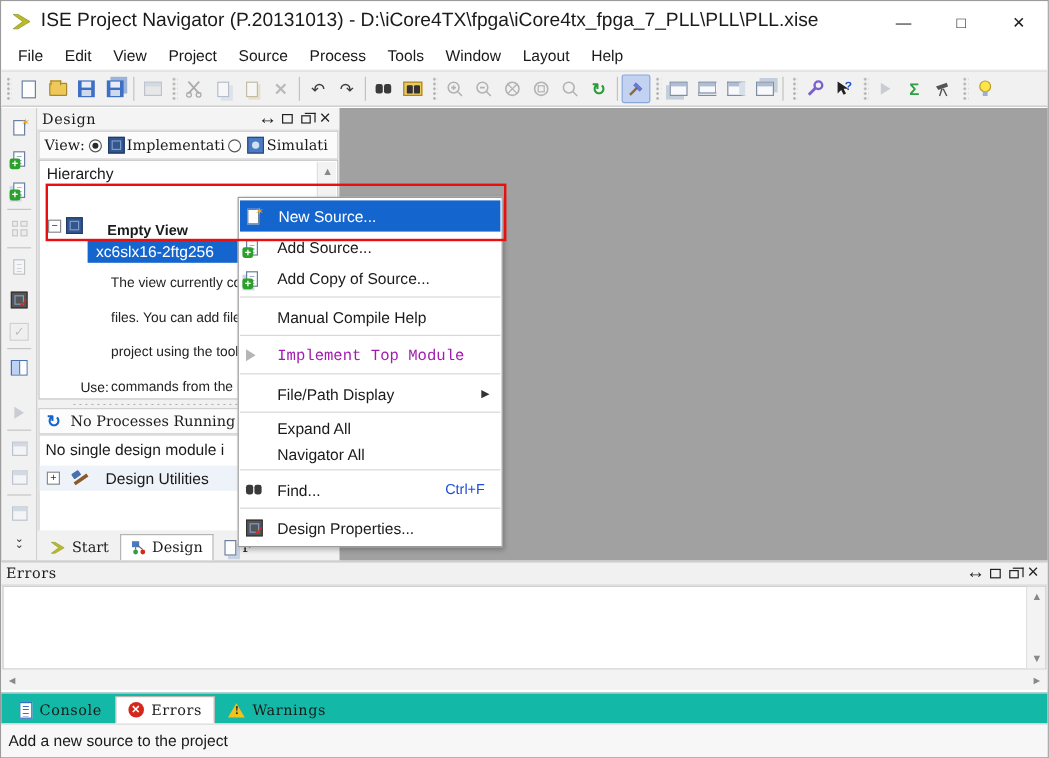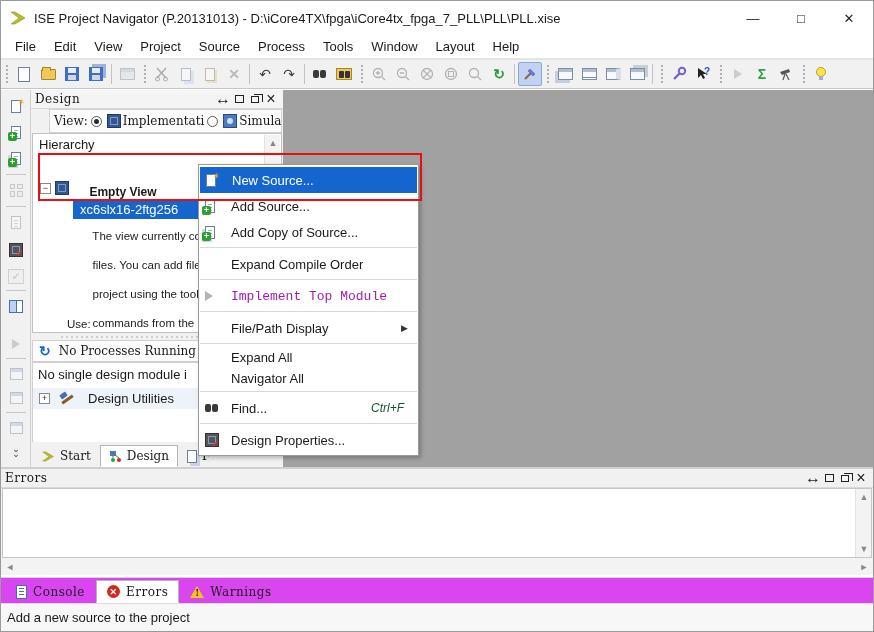--- a/index.html
+++ b/index.html
@@ -5,21 +5,21 @@
   * { margin:0; padding:0; box-sizing:border-box; }
   html,body { width:874px; height:632px; }
   body {
     font-family:"Liberation Sans", sans-serif;
     position:relative; background:#ffffff;
     border:1px solid #9b9b9b; overflow:hidden;
     color:#1a1a1a;
   }
   
   .titlebar { height:34px; display:flex; align-items:center; padding-left:9px; background:#fff; }
-  .title-text { font-size:13px; margin-left:7px; flex:1; white-space:nowrap; overflow:hidden; }
+  .title-text { font-size:16px; margin-left:7px; flex:1; white-space:nowrap; overflow:hidden; }
   .win-controls { display:flex; height:34px; }
   .win-btn { width:48px; height:34px; display:flex; align-items:center; justify-content:center; font-size:13px; color:#222; }
   
   .menubar { height:24px; display:flex; align-items:center; padding-left:5px; background:#fff; border-bottom:1px solid #e6e6e6; }
   .menu-item { font-size:13px; padding:3px 9px; }
   
   .toolbar { height:30px; background:#f1f1f1; border-top:1px solid #e2e2e2; border-bottom:1px solid #c6c6c6; display:flex; align-items:center; overflow:hidden; }
   .tgrip { width:5px; height:20px; margin:0 2px 0 4px;
     background-image:radial-gradient(#b0b0b0 1px, transparent 1.2px); background-size:4px 4px; }
   .tsep { width:1px; height:20px; background:#c2c2c2; margin:0 3px; }
@@ -58,21 +58,21 @@
   .rail-btn { position:absolute; left:5px; width:20px; height:20px; display:flex; align-items:center; justify-content:center; }
   .rail-sep { position:absolute; left:5px; width:20px; height:1px; background:#c6c6c6; }
   
   .design-panel { position:absolute; left:30px; top:0; width:252px; height:377px; background:#f1f1f1; }
   .dp-header { position:absolute; top:0; left:0; right:0; height:19px; display:flex; align-items:center; padding:0 4px; border-bottom:1px solid #d9d9d9; background:#f4f4f4; }
   .panel-title { font-family:"DejaVu Serif", serif; font-size:12px; letter-spacing:.5px; flex:1; }
   .ph-btn { width:16px; height:14px; display:flex; align-items:center; justify-content:center; color:#222; }
   .restore-sq { width:8px; height:7px; border:1px solid #222; position:relative; background:#f4f4f4; }
   .restore-sq:before { content:""; position:absolute; top:-3px; left:2px; width:8px; height:7px; border:1px solid #222; border-bottom:none; border-left:none; }
   .maxi-sq { width:9px; height:8px; border:1px solid #222; }
-  .dp-view { position:absolute; top:19px; left:18px; right:1px; height:24px; background:#fbfbfb; border:1px solid #d2d2d2; display:flex; align-items:center; padding-left:4px; white-space:nowrap; overflow:hidden; }
+  .dp-view { position:absolute; top:19px; left:1px; right:1px; height:24px; background:#fbfbfb; border:1px solid #d2d2d2; display:flex; align-items:center; padding-left:4px; white-space:nowrap; overflow:hidden; }
   .dp-view * { flex:0 0 auto; }
   .serif12 { font-family:"DejaVu Serif", serif; font-size:12px; }
   .radio { width:11px; height:11px; border:1px solid #5a5a5a; border-radius:50%; background:#fff; margin:0 3px; position:relative; }
   .radio.on:before { content:""; position:absolute; inset:2px; background:#2a2a2a; border-radius:50%; }
   .simchip { width:14px; height:14px; background:#4a7ac0; border:1px solid #2a4a80; position:relative; margin:0 2px; }
   .simchip:before { content:""; position:absolute; inset:3px; background:#cfe0f4; border-radius:50%; }
   .dp-hier { position:absolute; top:43px; left:1px; right:1px; height:200px; background:#ffffff; border:1px solid #c2c2c2; }
   .hier-label { position:absolute; top:3px; left:6px; font-size:13px; }
   .hier-scroll { position:absolute; top:1px; right:1px; bottom:1px; width:16px; background:#f3f3f3; border-left:1px solid #e0e0e0; }
   .scr-btn { width:16px; height:16px; display:flex; align-items:center; justify-content:center; color:#888; font-size:9px; }
@@ -98,21 +98,21 @@
   .dtab.active { background:#fff; border-color:#b5b5b5; border-bottom-color:#fff; }
   .workspace { position:absolute; left:282px; top:0; right:0; height:377px; background:#a1a1a1; }
   .main-split { position:absolute; top:466px; left:0; width:872px; height:2px; background:#cfcfcf; }
   
   .errors-panel { position:absolute; top:468px; left:0; width:872px; height:106px; background:#f1f1f1; }
   .ep-header { height:19px; display:flex; align-items:center; padding:0 4px; border-bottom:1px solid #d9d9d9; }
   .ep-body { position:absolute; top:19px; left:1px; right:1px; bottom:17px; background:#fff; border:1px solid #c6c6c6; }
   .ep-vscroll { position:absolute; top:0; right:0; bottom:0; width:16px; background:#f3f3f3; border-left:1px solid #e2e2e2; display:flex; flex-direction:column; justify-content:space-between; }
   .ep-hscroll { position:absolute; left:1px; right:1px; bottom:0; height:17px; background:#f3f3f3; display:flex; justify-content:space-between; align-items:center; }
   
-  .bottom-tabs { position:absolute; top:576px; left:0; width:872px; height:26px; background:#d946ef; border-top:1px solid #d5d5d5; display:flex; align-items:flex-end; padding-left:4px; }
+  .bottom-tabs { position:absolute; top:576px; left:0; width:872px; height:26px; background:#14b8a6; border-top:1px solid #d5d5d5; display:flex; align-items:flex-end; padding-left:4px; }
   .btab { display:flex; align-items:center; gap:6px; height:23px; padding:0 10px; font-family:"DejaVu Serif", serif; font-size:12px; letter-spacing:.5px; border:1px solid transparent; }
   .btab.active { background:#fff; border-color:#b5b5b5; border-bottom-color:#fff; }
   .console-ic { width:11px; height:14px; border:1px solid #3a6fc4; background:#fff; position:relative; }
   .console-ic:before { content:""; position:absolute; left:2px; right:2px; top:2px; height:9px;
     background:repeating-linear-gradient(#3a6fc4 0 1px, transparent 1px 3px); }
   .error-ic { width:13px; height:13px; background:#d4281c; border-radius:50%; color:#fff; font-size:9px; font-weight:bold; display:flex; align-items:center; justify-content:center; }
   .warn-ic { width:0; height:0; border-left:7px solid transparent; border-right:7px solid transparent; border-bottom:12px solid #f2c21d; position:relative; }
   .warn-ic:after { content:"!"; position:absolute; left:-2px; top:2px; font-size:9px; font-weight:bold; color:#222; }
   .binoc { display:inline-flex; }
   .binoc i { width:6px; height:8px; background:#3a3a3a; border-radius:2px; margin-right:1px; }
@@ -123,21 +123,21 @@
   .statusbar { position:absolute; top:602px; left:0; width:872px; height:28px; background:#f7f7f7; border-top:1px solid #dcdcdc; display:flex; align-items:center; padding-left:6px; font-size:13px; }
   
   .context-menu { position:absolute; left:197px; top:163px; width:221px; background:#fff; border:1px solid #9b9b9b; box-shadow:2px 2px 4px rgba(0,0,0,.25); z-index:40; padding:2px 0; }
   .cm-item { height:26px; display:flex; align-items:center; padding:0 6px; font-size:13px; }
   .cm-item.short { height:21px; }
   .cm-item .cm-ic { width:22px; display:flex; align-items:center; justify-content:flex-start; margin-right:4px; flex:0 0 auto; }
   .cm-item.no-ic { padding-left:32px; }
   .cm-item.hl { background:#1565cf; color:#fff; margin:0 1px; }
   .cm-item.disabled { color:#a21caf;font-family:Liberation Mono, monospace; }
   .cm-sep { border-top:1px solid #d8d8d8; margin:2px 1px 3px 1px; }
-  .cm-right { margin-left:auto; font-size:12px; color:#14532d; padding-right:8px;font-style:italic; }
+  .cm-right { margin-left:auto; font-size:12px; color:#1d4ed8; padding-right:8px; }
   .sub-arrow { margin-left:auto; font-size:9px; color:#333; padding-right:4px; }
   
   .red-box { position:absolute; left:37px; top:152px; width:384px; height:48px; border:2px solid #e90f0f; z-index:60; pointer-events:none; }
   
   .ise-logo { width:17px; height:14px; }
   .yellow-arrow { width:13px; height:11px; }
 </style>
 </head>
 <body>
 
@@ -533,21 +533,21 @@
     <span class="cm-ic">
         <span class="pg sm" style="box-shadow:-3px 3px 0 #cdd6e4;">
           <span class="lines"></span>
           <span class="plus">+</span>
         </span>
       </span>
     <span>Add Copy of Source...</span>
   </div>
   <div class="cm-sep"></div>
   <div class="cm-item no-ic">
-    <span>Expand Compile Order</span>
+    <span>Manual Compile Help</span>
   </div>
   <div class="cm-sep"></div>
   <div class="cm-item disabled">
     <span class="cm-ic">
         <span class="play smp" style="border-left-color:#b5b5b5;"></span>
       </span>
     <span>Implement Top Module</span>
   </div>
   <div class="cm-sep"></div>
   <div class="cm-item no-ic">

